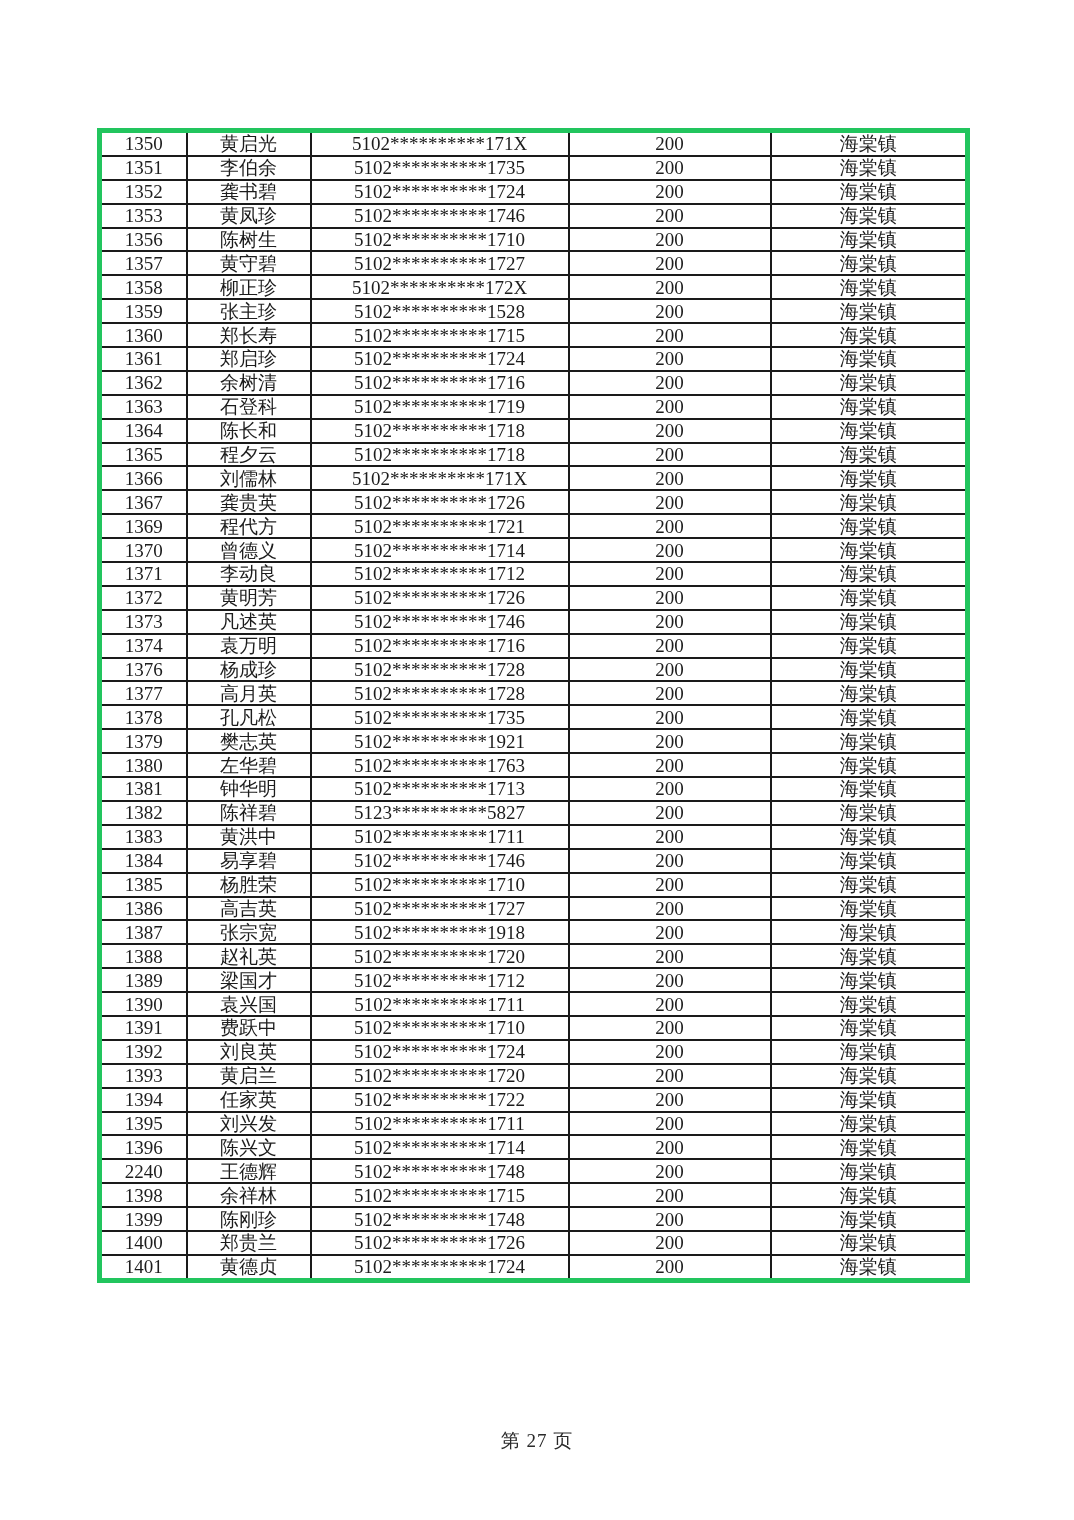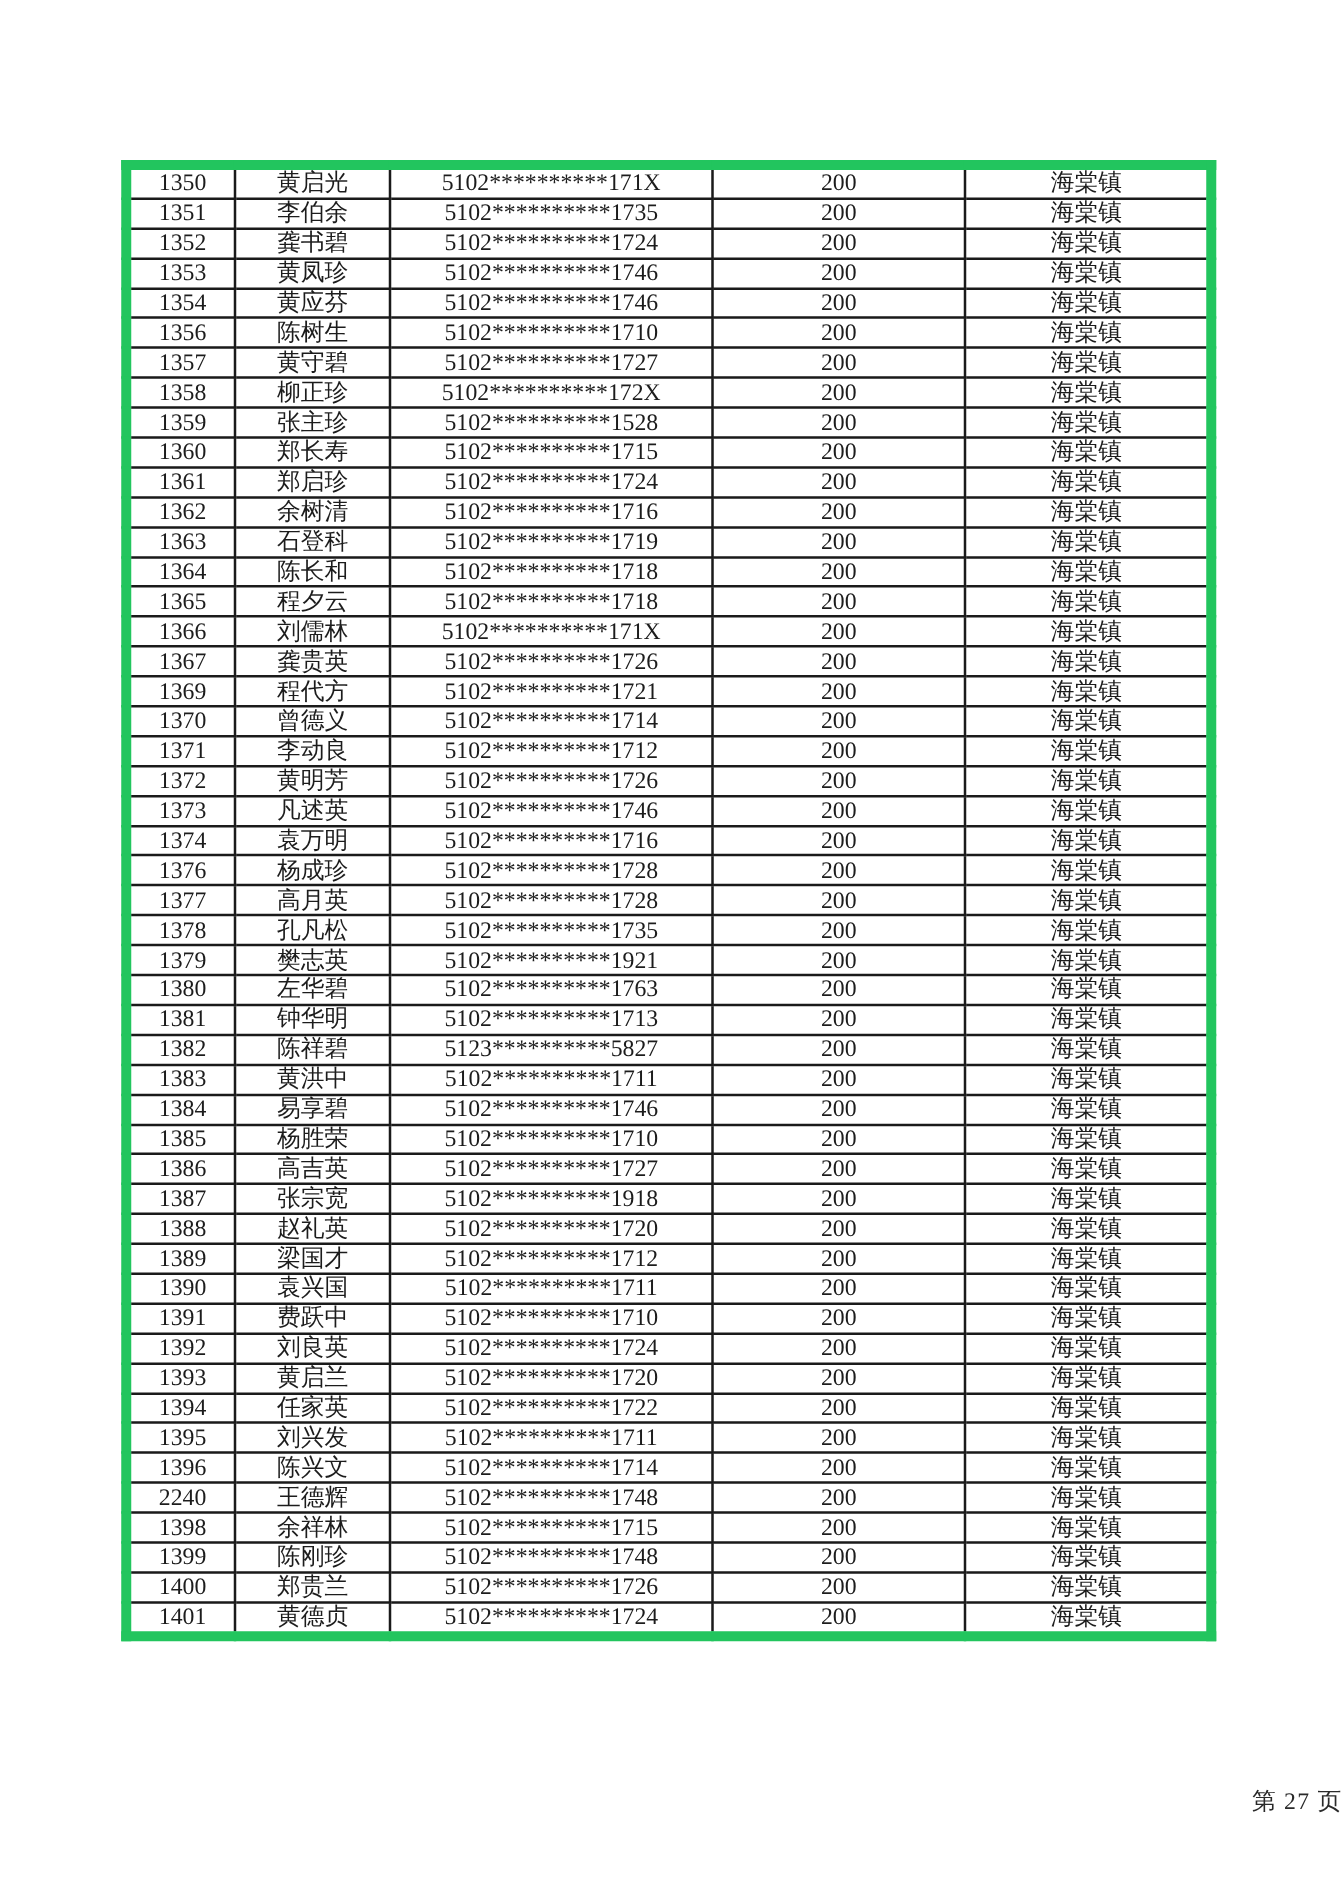--- a/index.html
+++ b/index.html
@@ -19,40 +19,40 @@
   #table-wrap {
     position: absolute;
     left: 97px;
     top: 128px;
     width: 868px;
   }
   table.roster {
     width: 100%;
     border-collapse: collapse;
     table-layout: fixed;
-    border: 8px solid #22c55e;
+    border: 5px solid #22c55e;
   }
   table.roster td {
     border: 2px solid #1a1a1a;
     height: 21.9px;
     padding: 0;
     text-align: center;
     vertical-align: middle;
     font-size: 19px;
     line-height: 1;
     white-space: nowrap;
     overflow: hidden;
     color: #1c1c1c;
   }
   #footer {
     position: absolute;
     left: 0;
     top: 1428px;
     width: 100%;
-    text-align: right;
+    text-align: center;
     font-size: 19px;
     color: #2a2a2a;
     letter-spacing: 1px;
   }
 </style>
 </head>
 <body>
 
 <div id="page">
   <div id="table-wrap">
@@ -87,27 +87,20 @@
             <td>海棠镇</td>
           </tr>
           <tr>
             <td>1353</td>
             <td>黄凤珍</td>
             <td>5102**********1746</td>
             <td>200</td>
             <td>海棠镇</td>
           </tr>
           <tr>
-            <td>1354</td>
-            <td>黄应芬</td>
-            <td>5102**********1746</td>
-            <td>200</td>
-            <td>海棠镇</td>
-          </tr>
-          <tr>
             <td>1356</td>
             <td>陈树生</td>
             <td>5102**********1710</td>
             <td>200</td>
             <td>海棠镇</td>
           </tr>
           <tr>
             <td>1357</td>
             <td>黄守碧</td>
             <td>5102**********1727</td>

